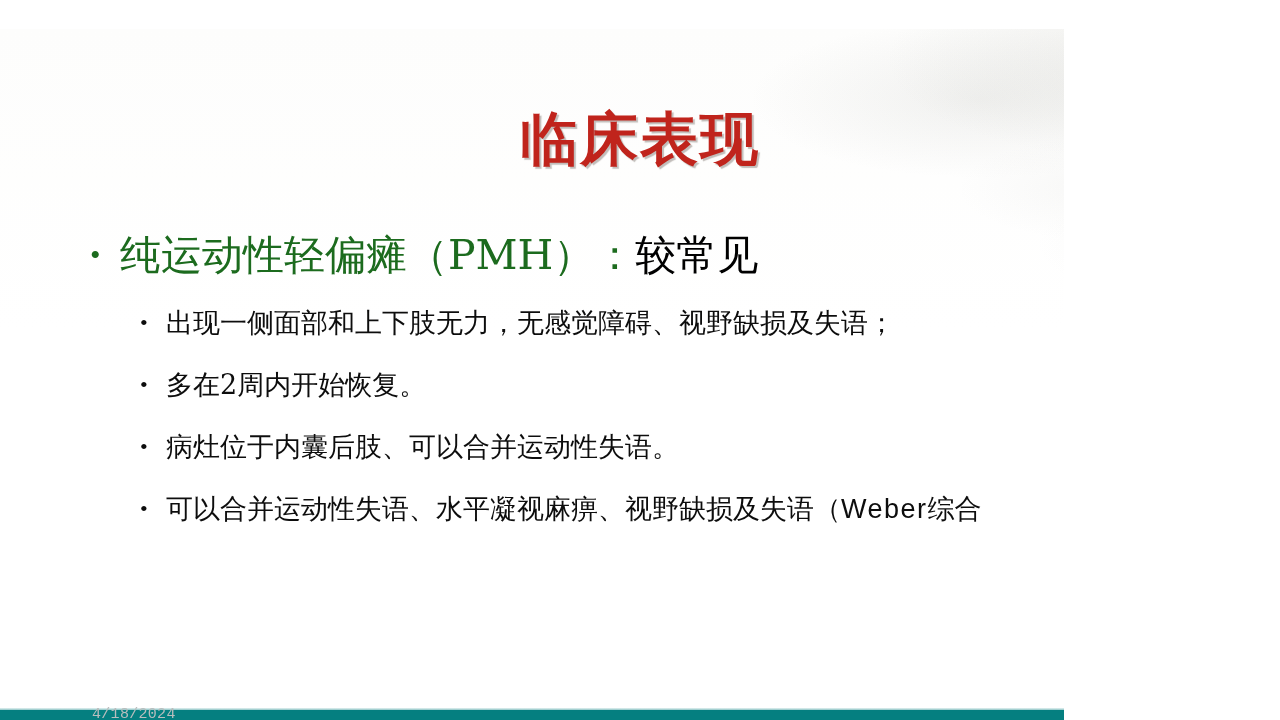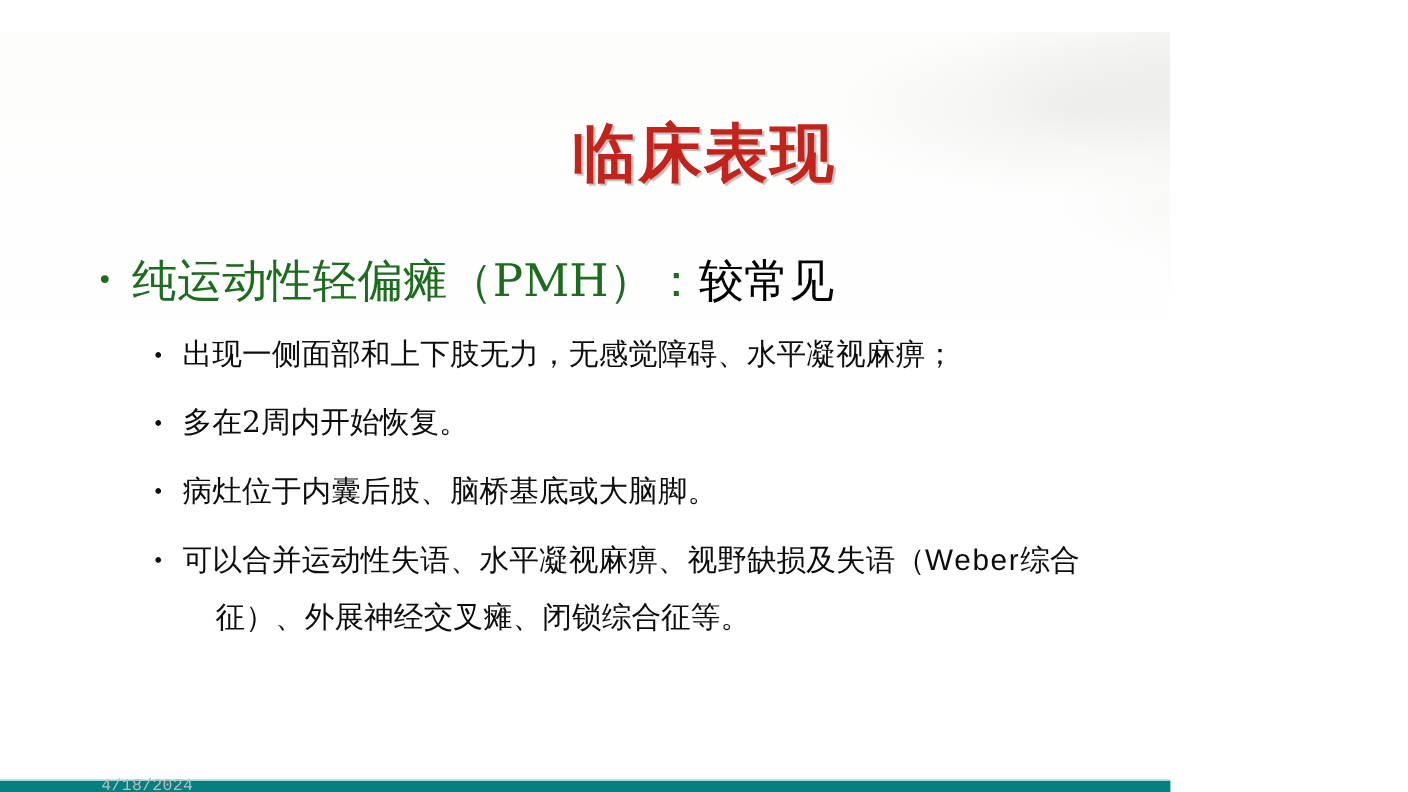--- a/index.html
+++ b/index.html
@@ -170,36 +170,36 @@
 
     <div class="lvl1">
       <span class="marker">•</span>
       <span class="text"><span class="green">纯运动性轻偏瘫（PMH）：</span><span>较常见</span></span>
     </div>
 
     <div class="sublist">
 
       <div class="lvl2">
         <span class="marker">•</span>
-        <span class="text">出现一侧面部和上下肢无力，无感觉障碍、水平凝视麻痹；</span>
+        <span class="text">出现一侧面部和上下肢无力，无感觉障碍、视野缺损及失语；</span>
       </div>
 
       <div class="lvl2">
         <span class="marker">•</span>
         <span class="text">多在2周内开始恢复。</span>
       </div>
 
       <div class="lvl2">
         <span class="marker">•</span>
-        <span class="text">病灶位于内囊后肢、脑桥基底或大脑脚。</span>
+        <span class="text">病灶位于内囊后肢、可以合并运动性失语。</span>
       </div>
 
       <div class="lvl2 wrapped">
         <span class="marker">•</span>
-        <span class="text"><span>可以合并运动性失语、水平凝视麻痹、视野缺损及失语（</span><span class="latin">Weber</span><span>综合</span><span class="cont">征）、外展神经交叉瘫、闭锁综合征等。</span></span>
+        <span class="text"><span>可以合并运动性失语、水平凝视麻痹、视野缺损及失语（</span><span class="latin">Weber</span><span>综合</span></span>
       </div>
 
     </div>
   </div>
 
   <div id="footer-hairline"></div>
   <div id="footer-bar"></div>
   <div id="footer-date">4/18/2024</div>
 
 </div>

